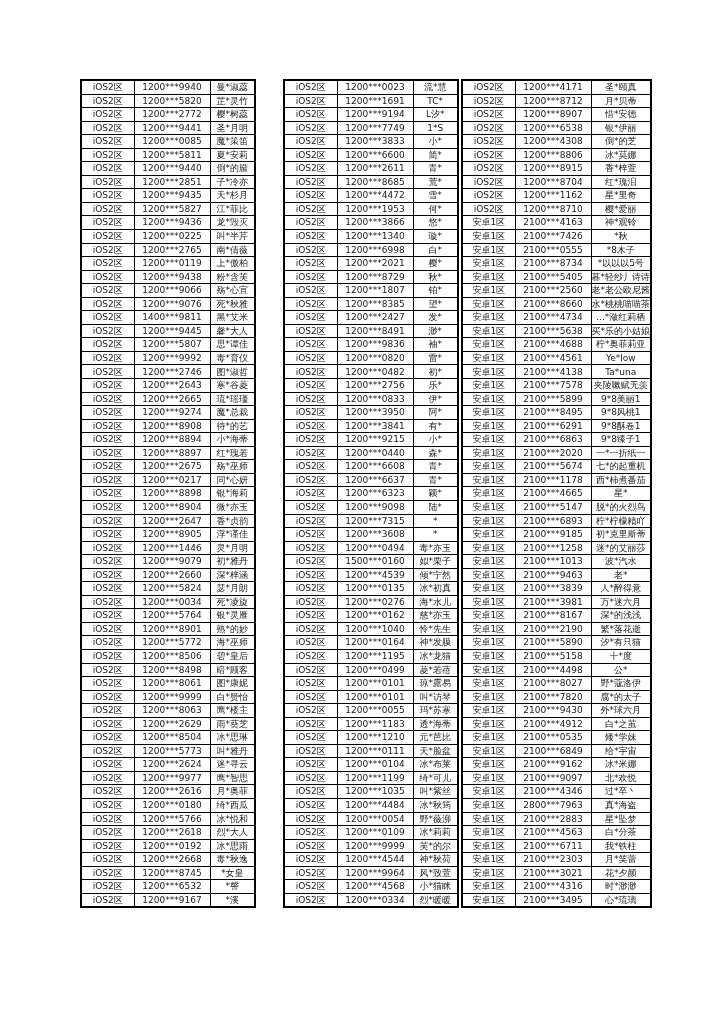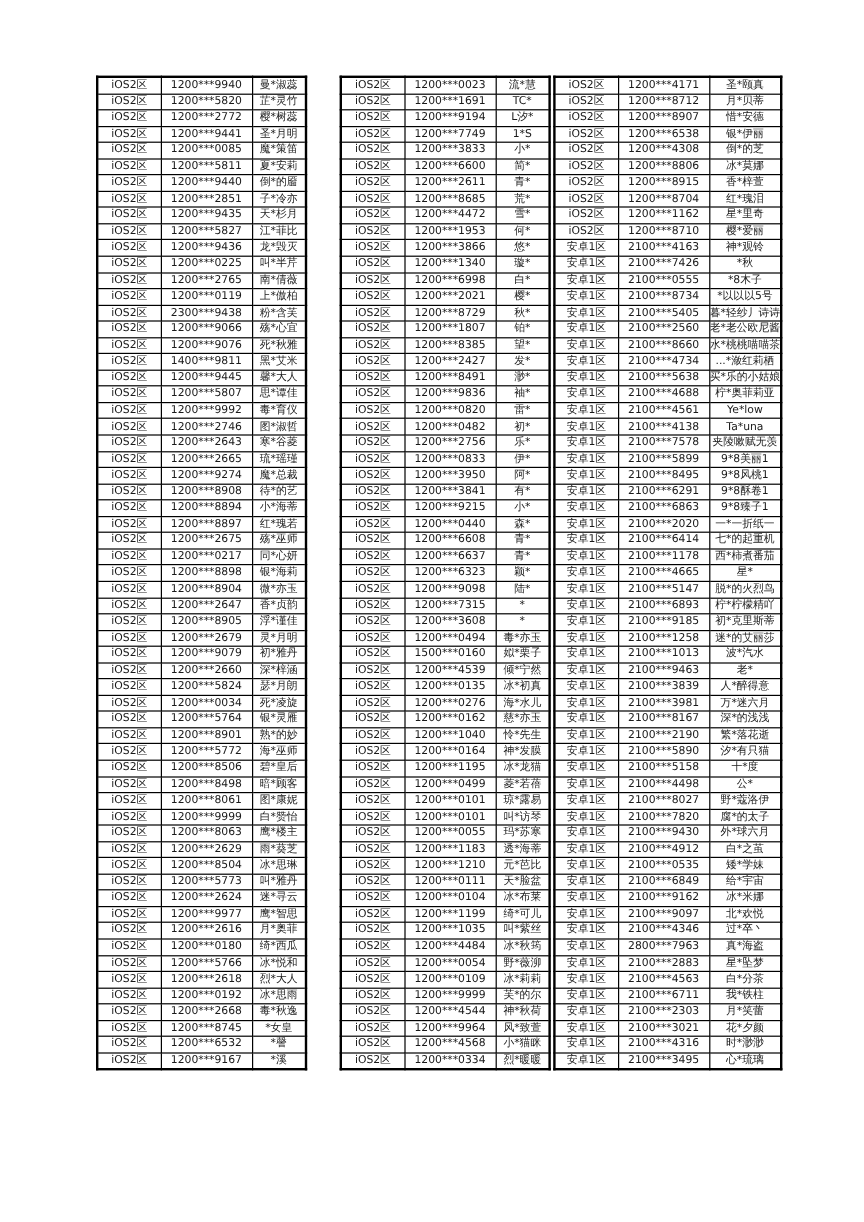--- a/index.html
+++ b/index.html
@@ -6,21 +6,21 @@
   body{
     width:720px;height:1018px;
     background:#ffffff;
     font-family:"DejaVu Sans","Liberation Sans",sans-serif;
     color:#111;
     position:relative;
     overflow:hidden;
   }
   .winner-table{
     position:absolute;
-    top:63px;
+    top:79px;
     border-collapse:collapse;
     table-layout:fixed;
     background:#fff;
     border:2px solid #000;
   }
   .winner-table.t1{left:80px;}
   .winner-table.t2{left:283px;}
   .winner-table.t3{left:461px;}
   .winner-table td{
     border:1px solid #000;
@@ -113,21 +113,21 @@
         <td>1200***2765</td>
         <td>南*倩薇</td>
       </tr>
       <tr>
         <td>iOS2区</td>
         <td>1200***0119</td>
         <td>上*傲柏</td>
       </tr>
       <tr>
         <td>iOS2区</td>
-        <td>2300***9438</td>
+        <td>1200***9438</td>
         <td>粉*含芙</td>
       </tr>
       <tr>
         <td>iOS2区</td>
         <td>1200***9066</td>
         <td>殇*心宜</td>
       </tr>
       <tr>
         <td>iOS2区</td>
         <td>1200***9076</td>
@@ -213,21 +213,21 @@
         <td>1200***2647</td>
         <td>香*贞韵</td>
       </tr>
       <tr>
         <td>iOS2区</td>
         <td>1200***8905</td>
         <td>浮*谨佳</td>
       </tr>
       <tr>
         <td>iOS2区</td>
-        <td>1200***2679</td>
+        <td>1200***1446</td>
         <td>灵*月明</td>
       </tr>
       <tr>
         <td>iOS2区</td>
         <td>1200***9079</td>
         <td>初*雅丹</td>
       </tr>
       <tr>
         <td>iOS2区</td>
         <td>1200***2660</td>
@@ -813,21 +813,21 @@
         <td>2100***6863</td>
         <td>9*8臻子1</td>
       </tr>
       <tr>
         <td>安卓1区</td>
         <td>2100***2020</td>
         <td>一*一折纸一</td>
       </tr>
       <tr>
         <td>安卓1区</td>
-        <td>2100***6414</td>
+        <td>2100***5674</td>
         <td>七*的起重机</td>
       </tr>
       <tr>
         <td>安卓1区</td>
         <td>2100***1178</td>
         <td>西*柿煮番茄</td>
       </tr>
       <tr>
         <td>安卓1区</td>
         <td>2100***4665</td>

